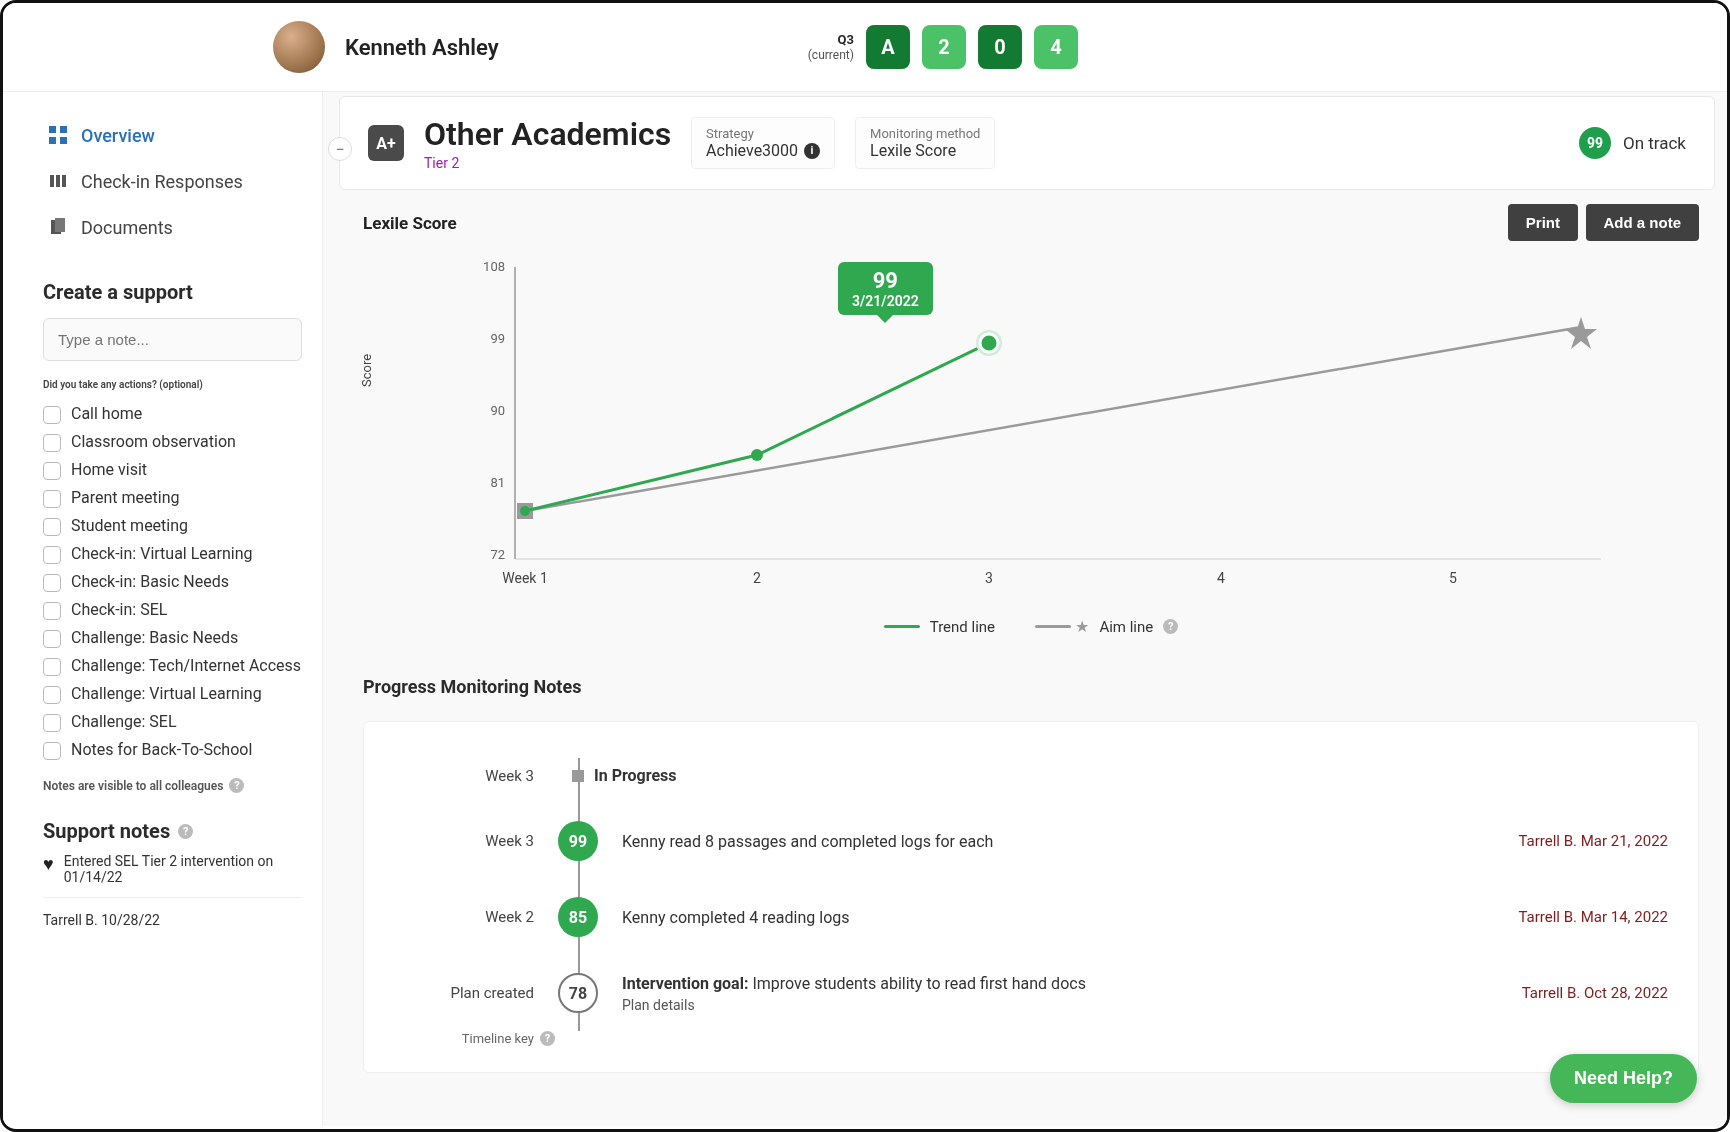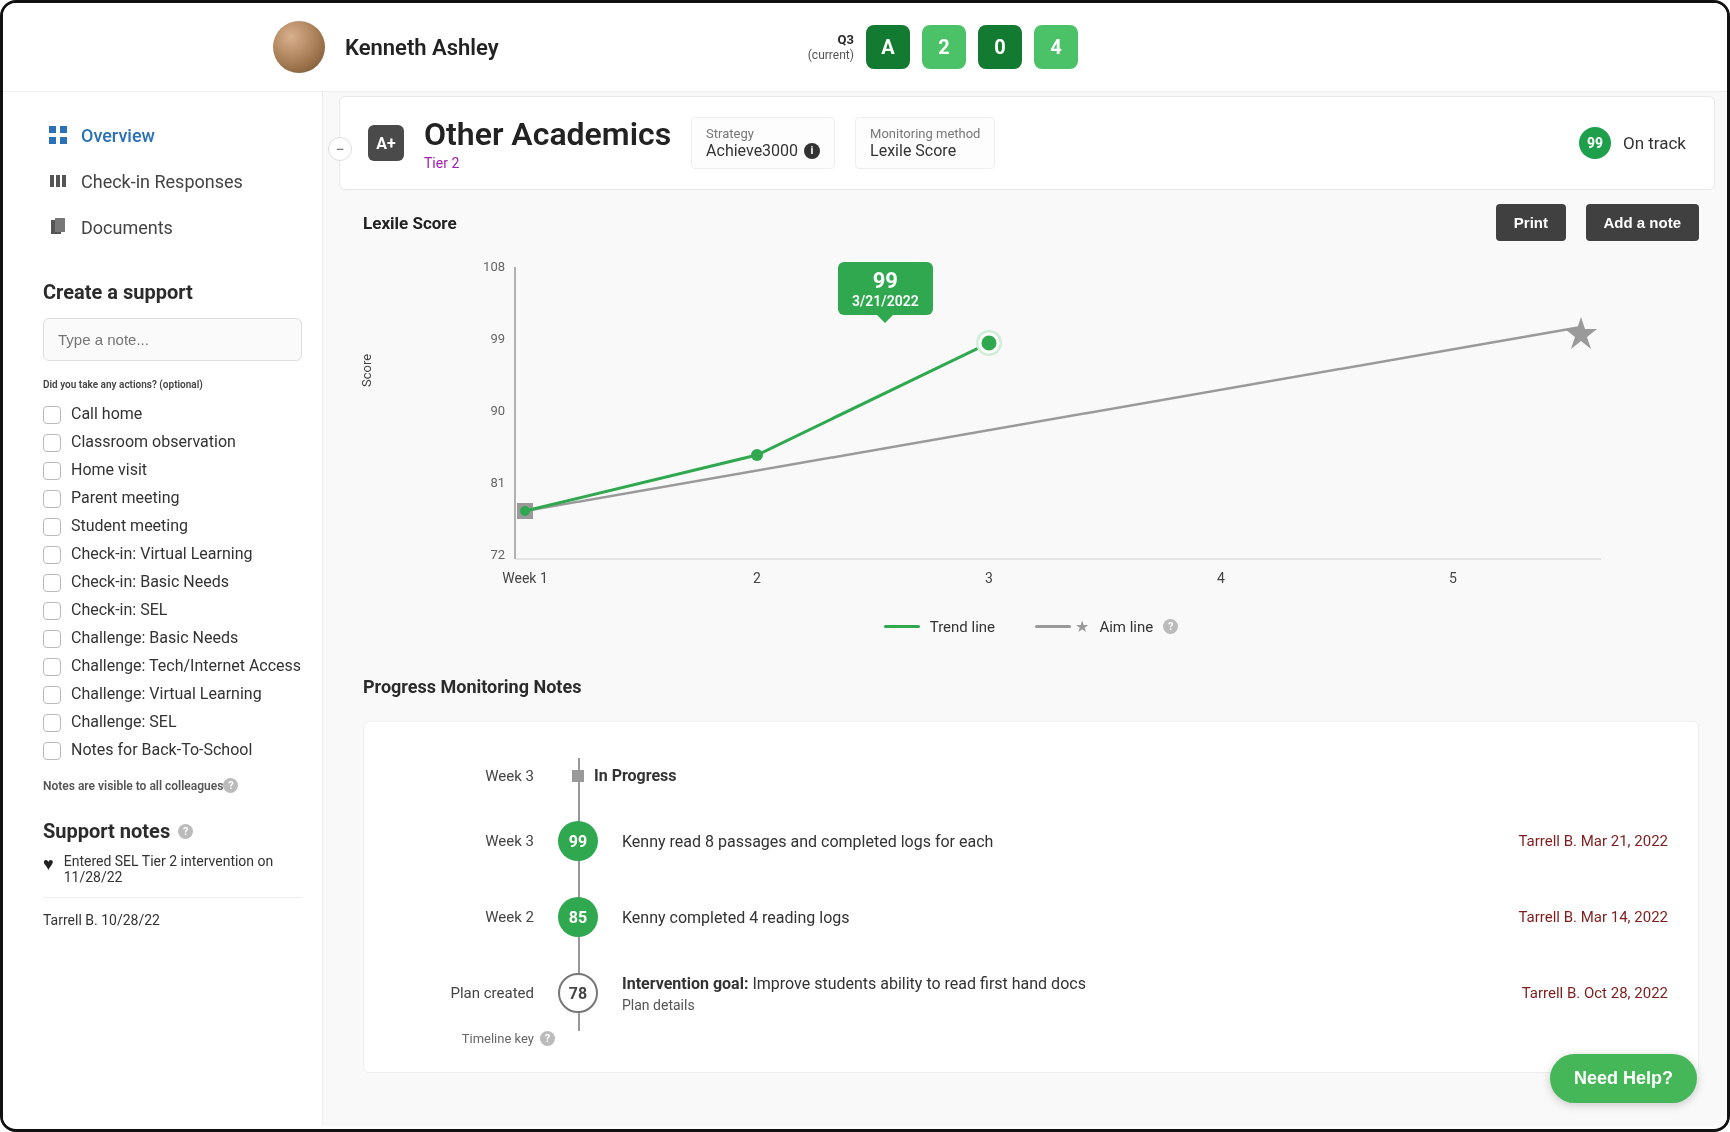--- a/index.html
+++ b/index.html
@@ -97,21 +97,21 @@
     padding: 4px 0;
     font-size: 16px; color: #333;
     cursor: pointer;
   }
   .checkbox {
     width: 18px; height: 18px; border: 1.5px solid #bbb; border-radius: 4px;
     flex-shrink: 0; margin-top: 2px;
   }
   .notes-visible {
     font-size: 12px; color: #555; font-weight: 600;
-    margin-top: 14px; display: flex; align-items: center; 
+    margin-top: 14px; display: flex; align-items: center; gap: 6px;
   }
   .support-notes-head {
     font-size: 20px; font-weight: 700; margin-top: 26px; display:flex; gap:8px; align-items:center;
   }
   .support-note-row {
     display: flex; gap: 10px; align-items: flex-start;
     font-size: 14px; color: #333; margin-top: 10px;
     border-bottom: 1px solid #eee; padding-bottom: 12px;
   }
   .heart { color: #222; font-size: 18px; }
@@ -165,21 +165,21 @@
   .chart-head {
     display: flex; align-items: center;
     margin: 14px 0 6px 0;
   }
   .chart-title { font-size: 17px; font-weight: 700; color:#222; }
   .btn {
     padding: 10px 18px; border-radius: 4px;
     border: none; cursor: pointer; font-size: 15px; font-weight: 600;
     color: #fff; background: #404040;
   }
-  .btn + .btn { margin-left: 16px; }
+  .btn + .btn { margin-left: 4px; }
   .btns { margin-left: auto; }
 
   .chart-area {
     position: relative;
     height: 360px;
     margin: 4px 0 10px 0;
   }
   .y-axis-label {
     position: absolute; left: -4px; top: 50%;
     transform: rotate(-90deg) translateX(40px);
@@ -388,21 +388,21 @@
         <span>Notes are visible to all colleagues</span>
         <span class="q-circle">?</span>
       </div>
 
       <div class="support-notes-head">
         <span>Support notes</span>
         <span class="q-circle">?</span>
       </div>
       <div class="support-note-row">
         <span class="heart">♥</span>
-        <span>Entered SEL Tier 2 intervention on 11/28/22</span>
+        <span>Entered SEL Tier 2 intervention on 01/14/22</span>
       </div>
       <div class="author-date">Tarrell B. 10/28/22</div>
 
     </div>
 
     <div class="main">
 
       <div class="info-card">
         <div class="collapse-toggle">−</div>
         <div class="grade-box">A+</div>

